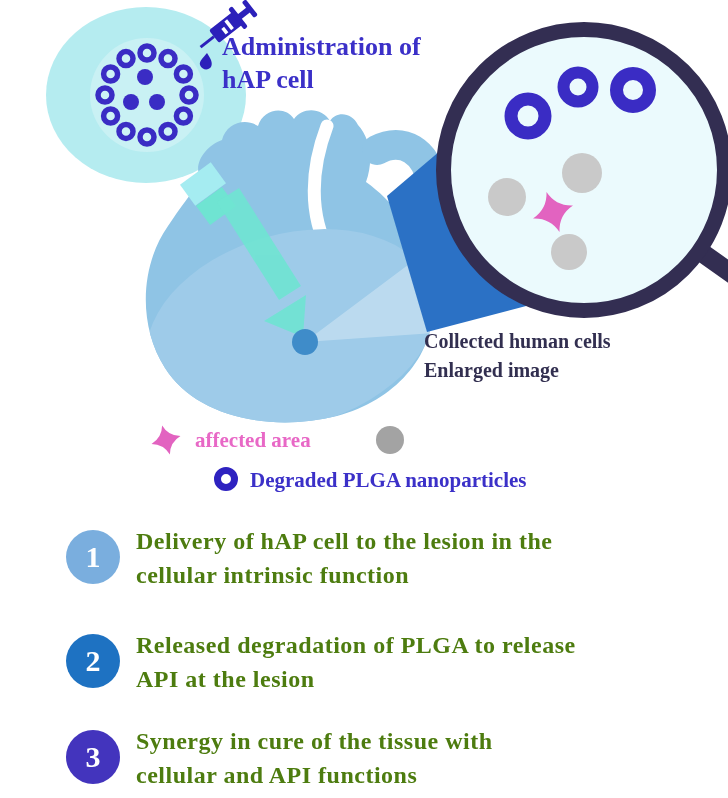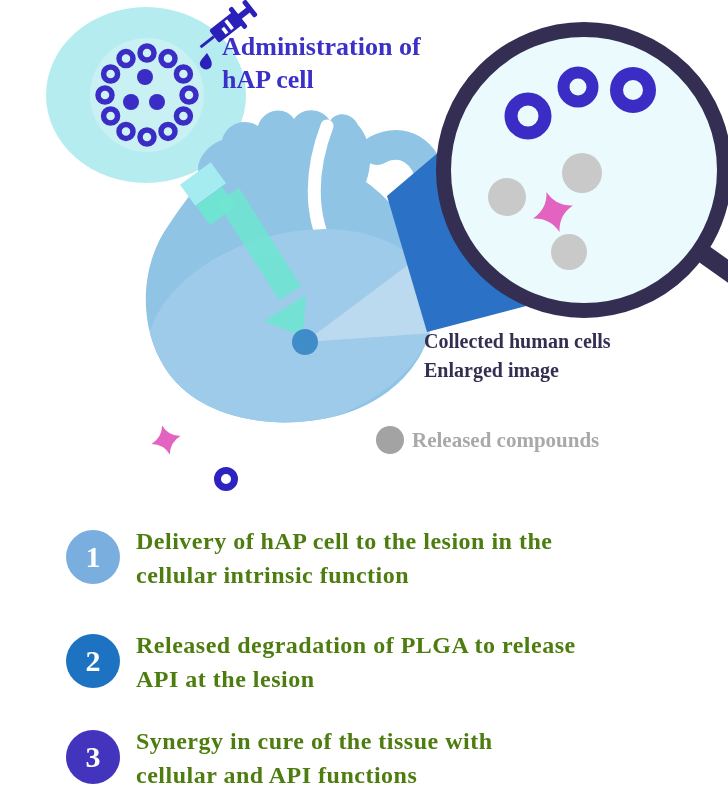--- a/index.html
+++ b/index.html
@@ -132,21 +132,22 @@
       <path transform="translate(127,440) rotate(-15)" d="M0,-15 Q3.3,-3.3 15,0 Q3.3,3.3 0,15 Q-3.3,3.3 -15,0 Q-3.3,-3.3 0,-15 Z" fill="#E263C0"></path>
       <circle cx="351" cy="440" r="14" fill="#A3A3A3"></circle>
       <circle cx="187" cy="479" r="8.5" fill="#FFFFFF" stroke="#2E22C0" stroke-width="7"></circle>
     </g>
   </svg>
 
   <div class="txt title">Administration of
 hAP cell</div>
   <div class="txt caption">Collected human cells
 Enlarged image</div>
-  <div class="txt legend-label legend-released">Released compounds</div>
+  <div class="txt legend-label legend-affected">affected area</div>
+  <div class="txt legend-label legend-degraded">Degraded PLGA nanoparticles</div>
 
   <div class="step step-1">
     <div class="badge" style="background: rgb(122, 174, 222);">
       <span>1</span>
     </div>
     <div class="step-text">Delivery of hAP cell to the lesion in the
 cellular intrinsic function</div>
   </div>
   <div class="step step-2">
     <div class="badge" style="background: rgb(30, 114, 194);">

